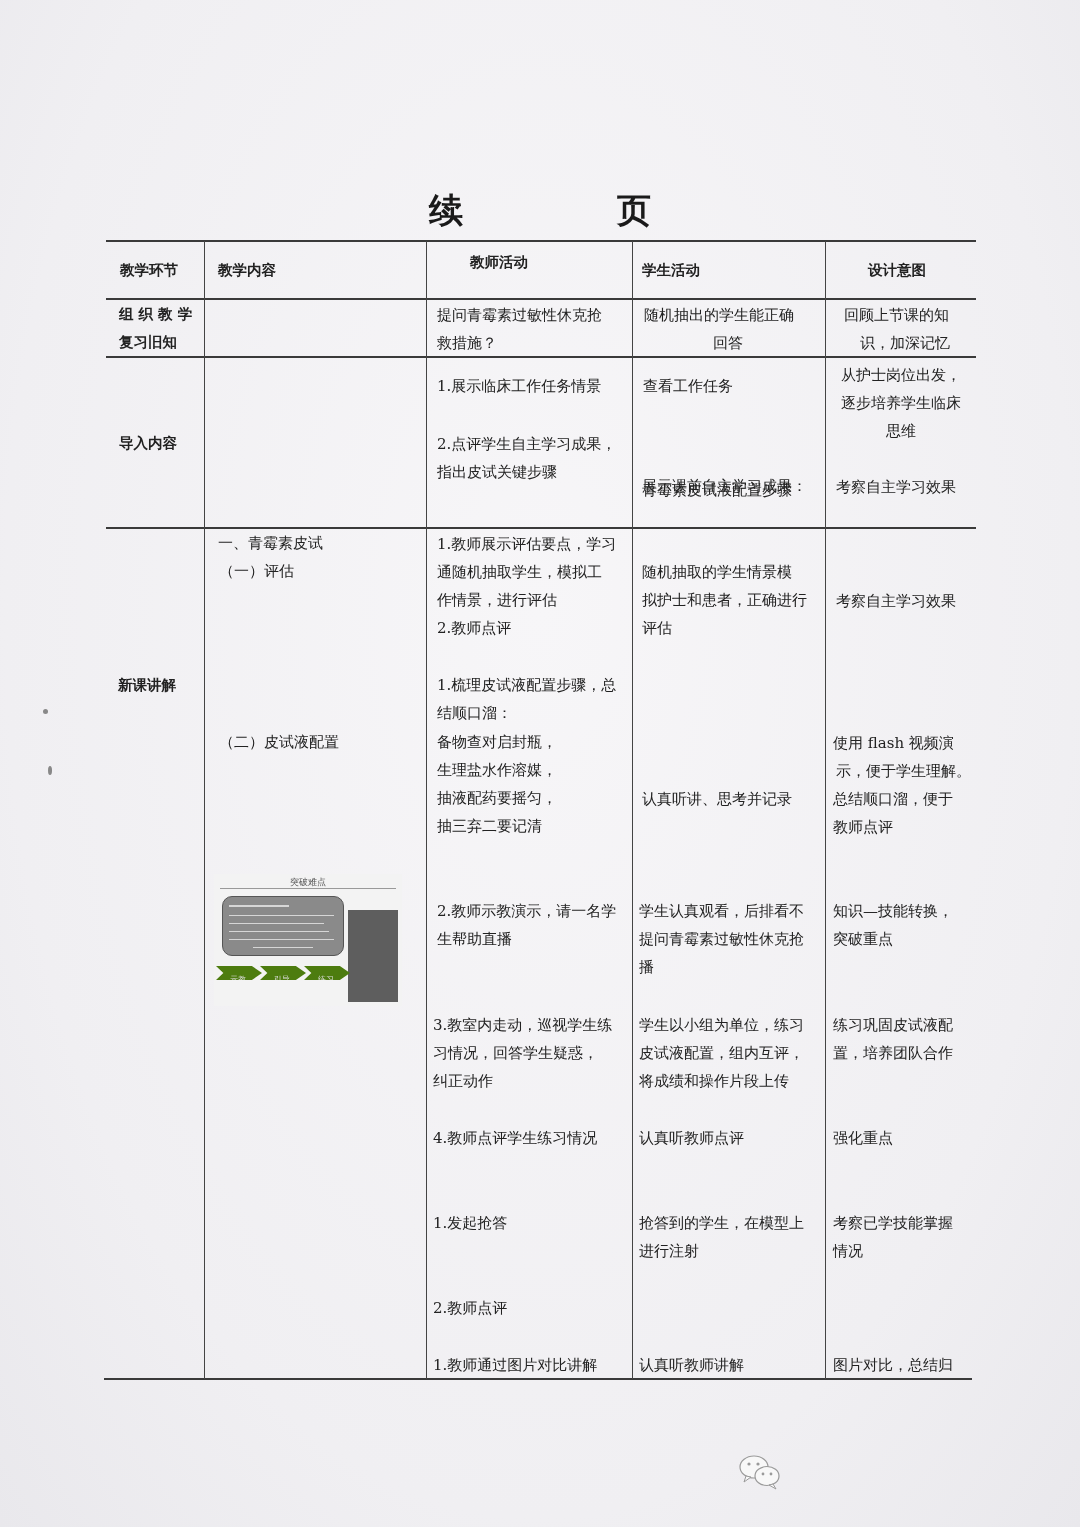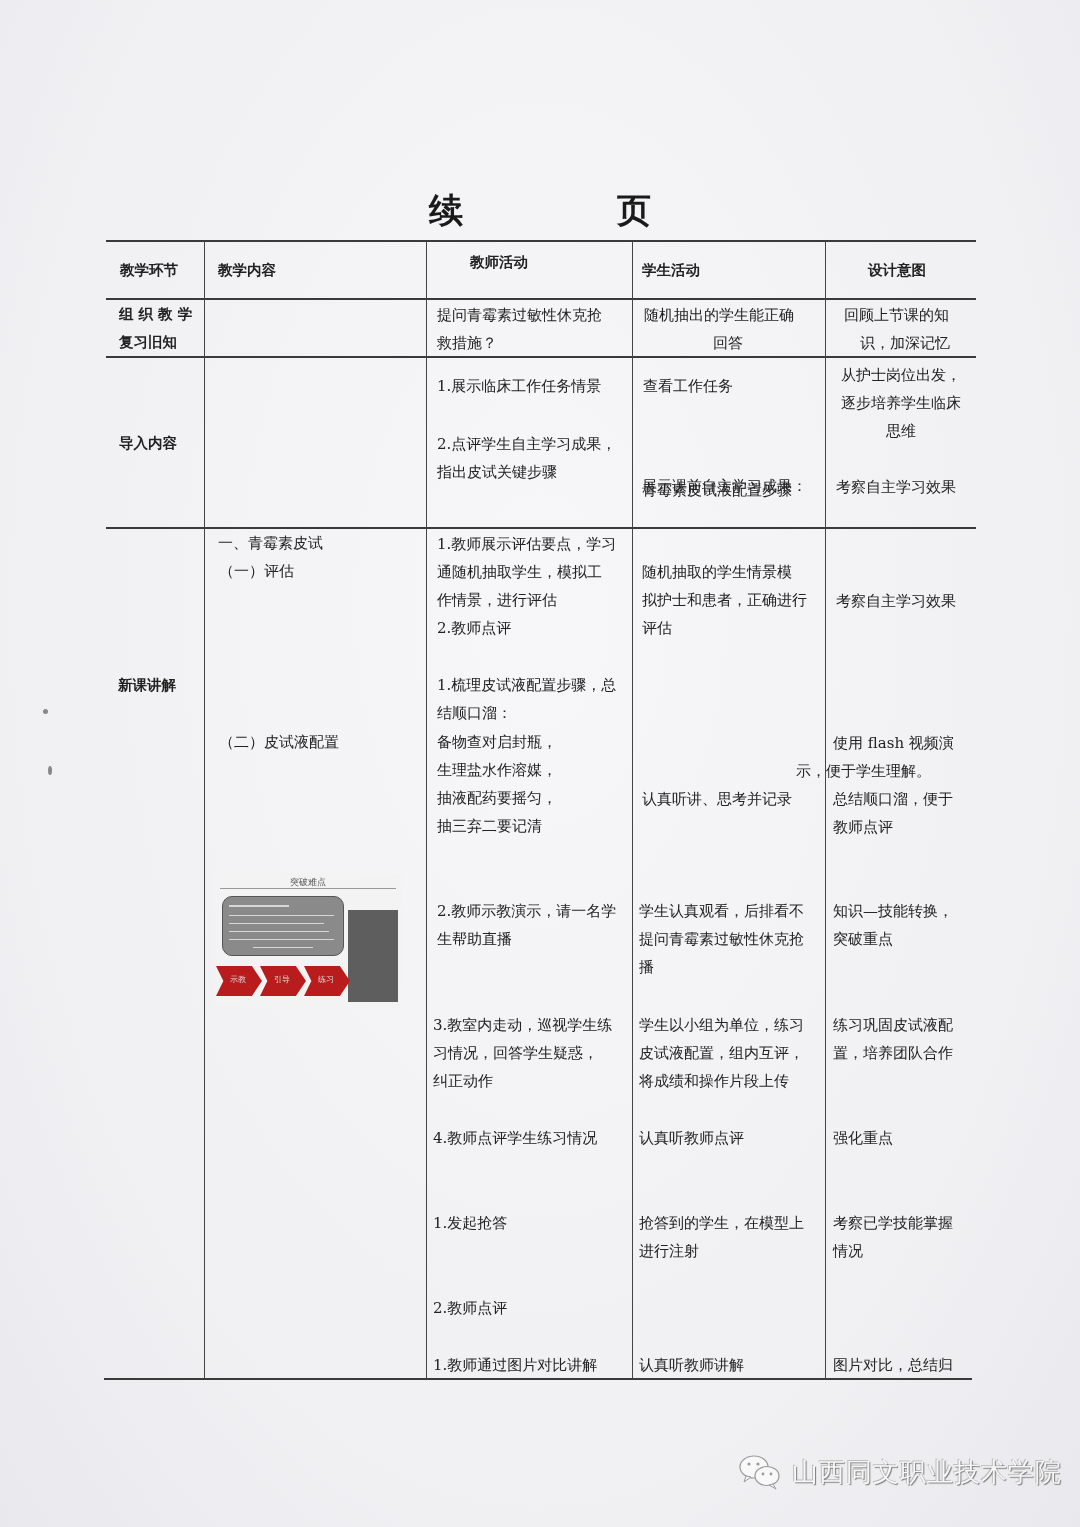--- a/index.html
+++ b/index.html
@@ -37,21 +37,21 @@
   .slide-box {
     position:absolute; left:8px; top:22px; width:120px; height:58px;
     background:#8a8a8a; border-radius:10px; border:1px solid #555;
   }
   .slide-box-line { position:absolute; left:6px; height:2px; background:#d6d6d6; }
   .slide-right {
     position:absolute; left:134px; top:36px; width:50px; height:92px; background:#5e5e5e;
   }
   .slide-arrows { position:absolute; left:2px; top:92px; width:134px; height:30px; }
   .arrow {
-    position:absolute; top:0; width:46px; height:30px; background:#b91c1c;
+    position:absolute; top:0; width:46px; height:14px; background:#4d7c0f;
     clip-path: polygon(0 0, 78% 0, 100% 50%, 78% 100%, 0 100%, 16% 50%);
   }
   .arrow span { position:absolute; left:14px; top:8px; font-size:8px; color:#ddd; }
   .watermark {
     position:absolute; left:738px; top:1452px; height:40px; display:flex; align-items:center; gap:10px;
   }
   .wm-icon { width:44px; height:38px; position:relative; }
   .wm-text {
     font-family:"DejaVu Sans","Liberation Sans",sans-serif; font-size:26px; color:#f7f7f7;
     text-shadow: 1px 1px 1px #7a7a7a, -1px -1px 0 #bdbdbd;
@@ -169,21 +169,21 @@
 <div class="txt" style="left:639px; top:1011px;">学生以小组为单位，练习</div>
 <div class="txt" style="left:639px; top:1039px;">皮试液配置，组内互评，</div>
 <div class="txt" style="left:639px; top:1067px;">将成绩和操作片段上传</div>
 <div class="txt" style="left:639px; top:1124px;">认真听教师点评</div>
 <div class="txt" style="left:639px; top:1209px;">抢答到的学生，在模型上</div>
 <div class="txt" style="left:639px; top:1237px;">进行注射</div>
 <div class="txt" style="left:639px; top:1351px;">认真听教师讲解</div>
 
 <div class="txt" style="left:836px; top:587px;">考察自主学习效果</div>
 <div class="txt" style="left:833px; top:729px;">使用 flash 视频演</div>
-<div class="txt" style="left:796px; top:757px;text-align:center;">示，便于学生理解。</div>
+<div class="txt" style="left:836px; top:757px;text-align:center;">示，便于学生理解。</div>
 <div class="txt" style="left:833px; top:785px;">总结顺口溜，便于</div>
 <div class="txt" style="left:833px; top:813px;">教师点评</div>
 <div class="txt" style="left:833px; top:897px;">知识—技能转换，</div>
 <div class="txt" style="left:833px; top:925px;">突破重点</div>
 <div class="txt" style="left:833px; top:1011px;">练习巩固皮试液配</div>
 <div class="txt" style="left:833px; top:1039px;">置，培养团队合作</div>
 <div class="txt" style="left:833px; top:1124px;">强化重点</div>
 <div class="txt" style="left:833px; top:1209px;">考察已学技能掌握</div>
 <div class="txt" style="left:833px; top:1237px;">情况</div>
 <div class="txt" style="left:833px; top:1351px;">图片对比，总结归</div>
@@ -197,14 +197,13 @@
       <ellipse cx="16" cy="14" rx="14" ry="11" fill="#f8f8f8" stroke="#9a9a9a" stroke-width="1.2"></ellipse>
       <path d="M8 23 L6 29 L13 24 Z" fill="#f8f8f8" stroke="#9a9a9a" stroke-width="1"></path>
       <ellipse cx="29" cy="23" rx="12" ry="9.5" fill="#f8f8f8" stroke="#9a9a9a" stroke-width="1.2"></ellipse>
       <path d="M35 31 L38 36 L31 32 Z" fill="#f8f8f8" stroke="#9a9a9a" stroke-width="1"></path>
       <circle cx="11" cy="11" r="1.6" fill="#9a9a9a"></circle>
       <circle cx="20" cy="11" r="1.6" fill="#9a9a9a"></circle>
       <circle cx="25" cy="21" r="1.4" fill="#9a9a9a"></circle>
       <circle cx="33" cy="21" r="1.4" fill="#9a9a9a"></circle>
     </svg>
   </div>
-  <div class="wm-text">山西同文职业技术学院</div>
 </div>
 
 </body></html>

